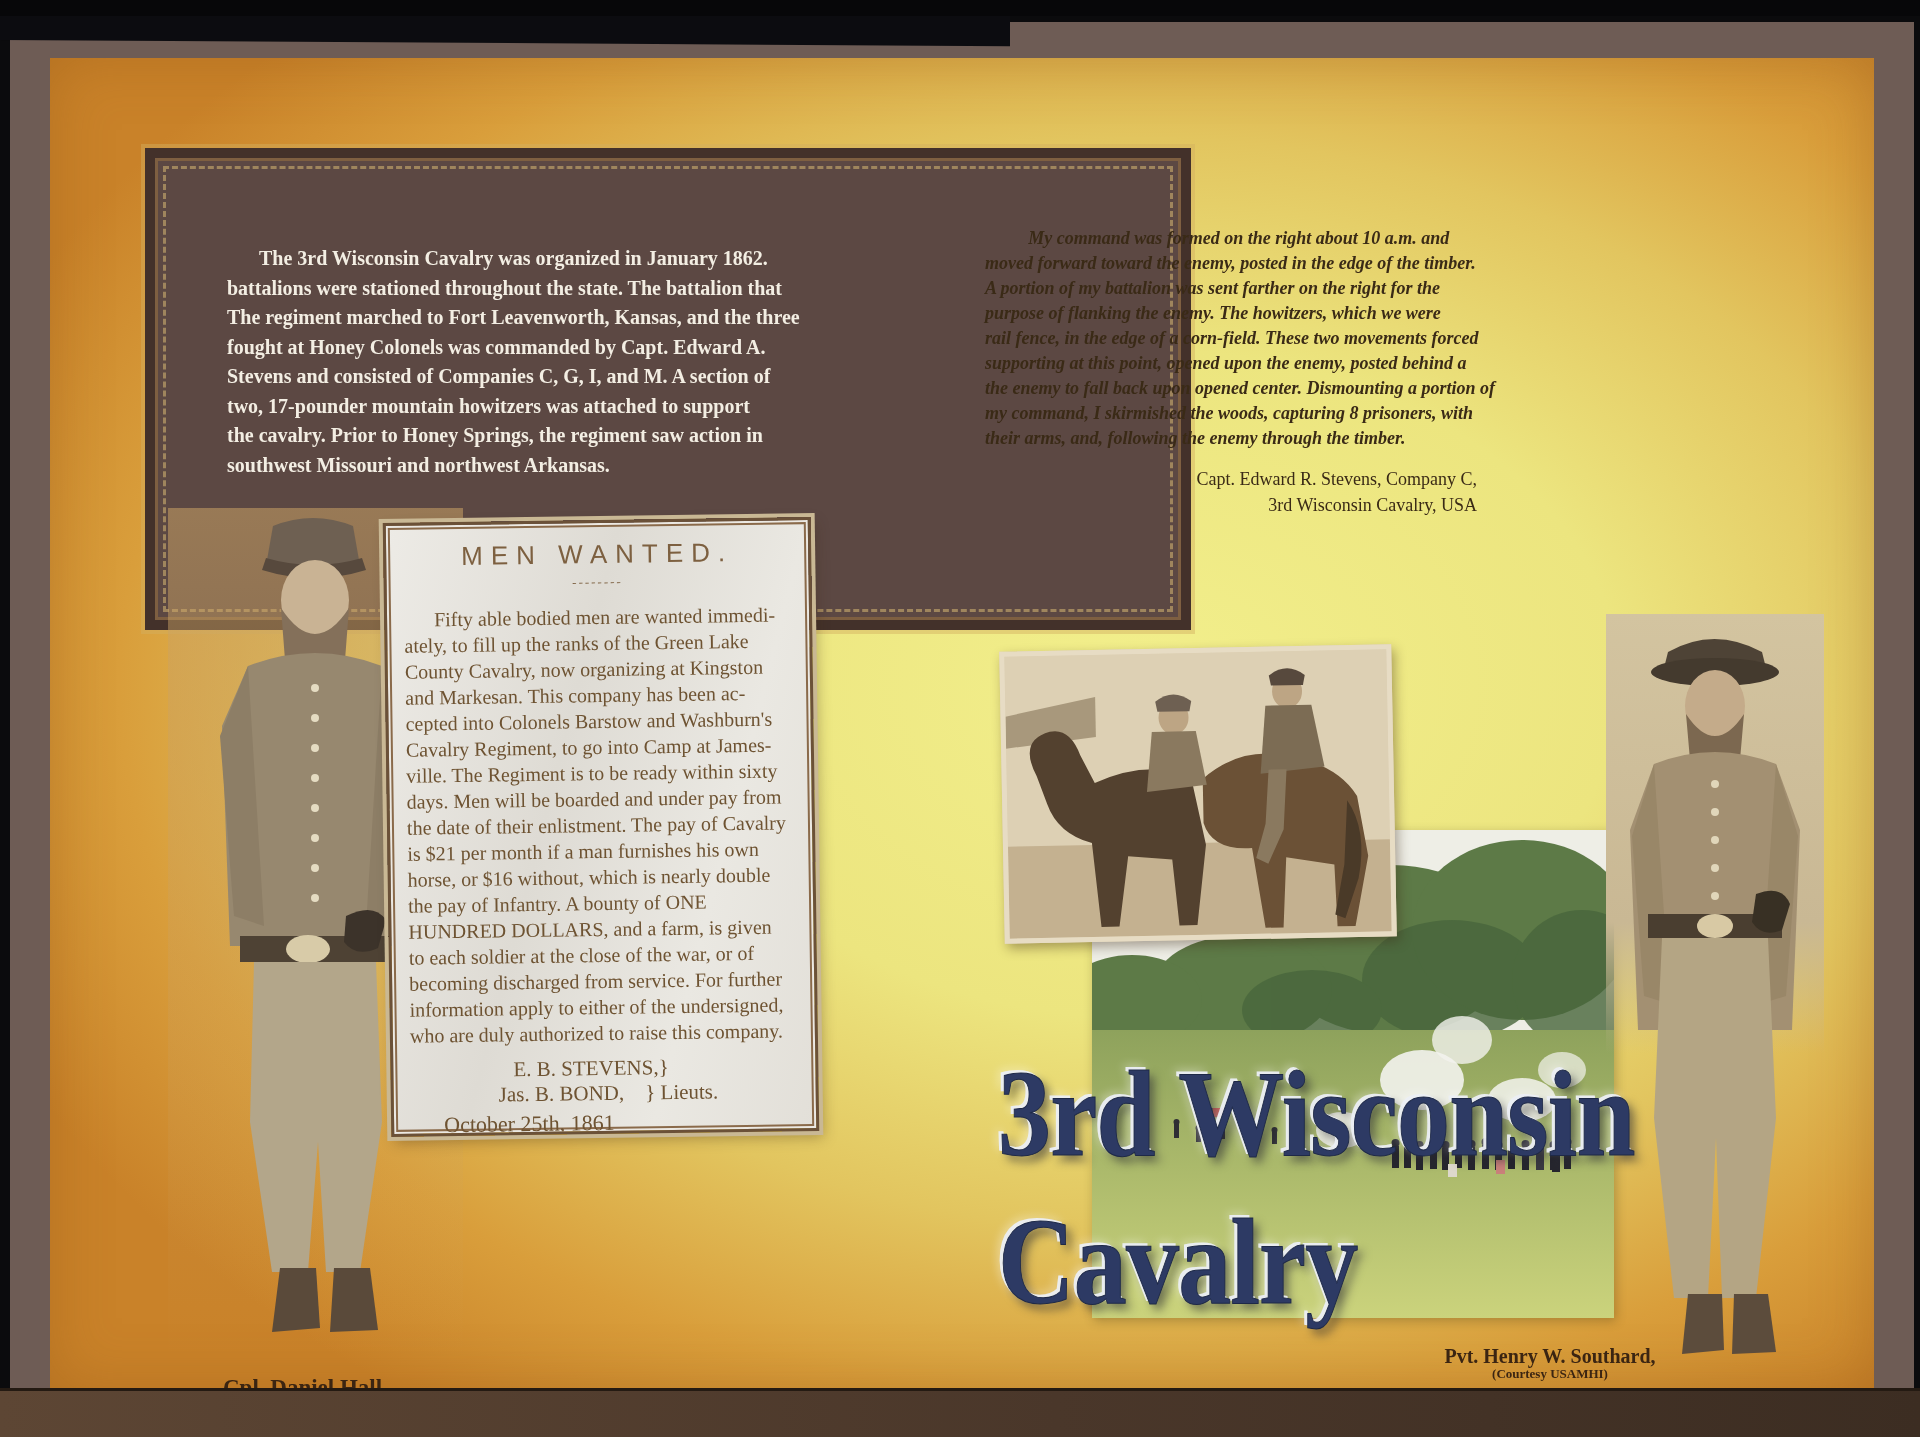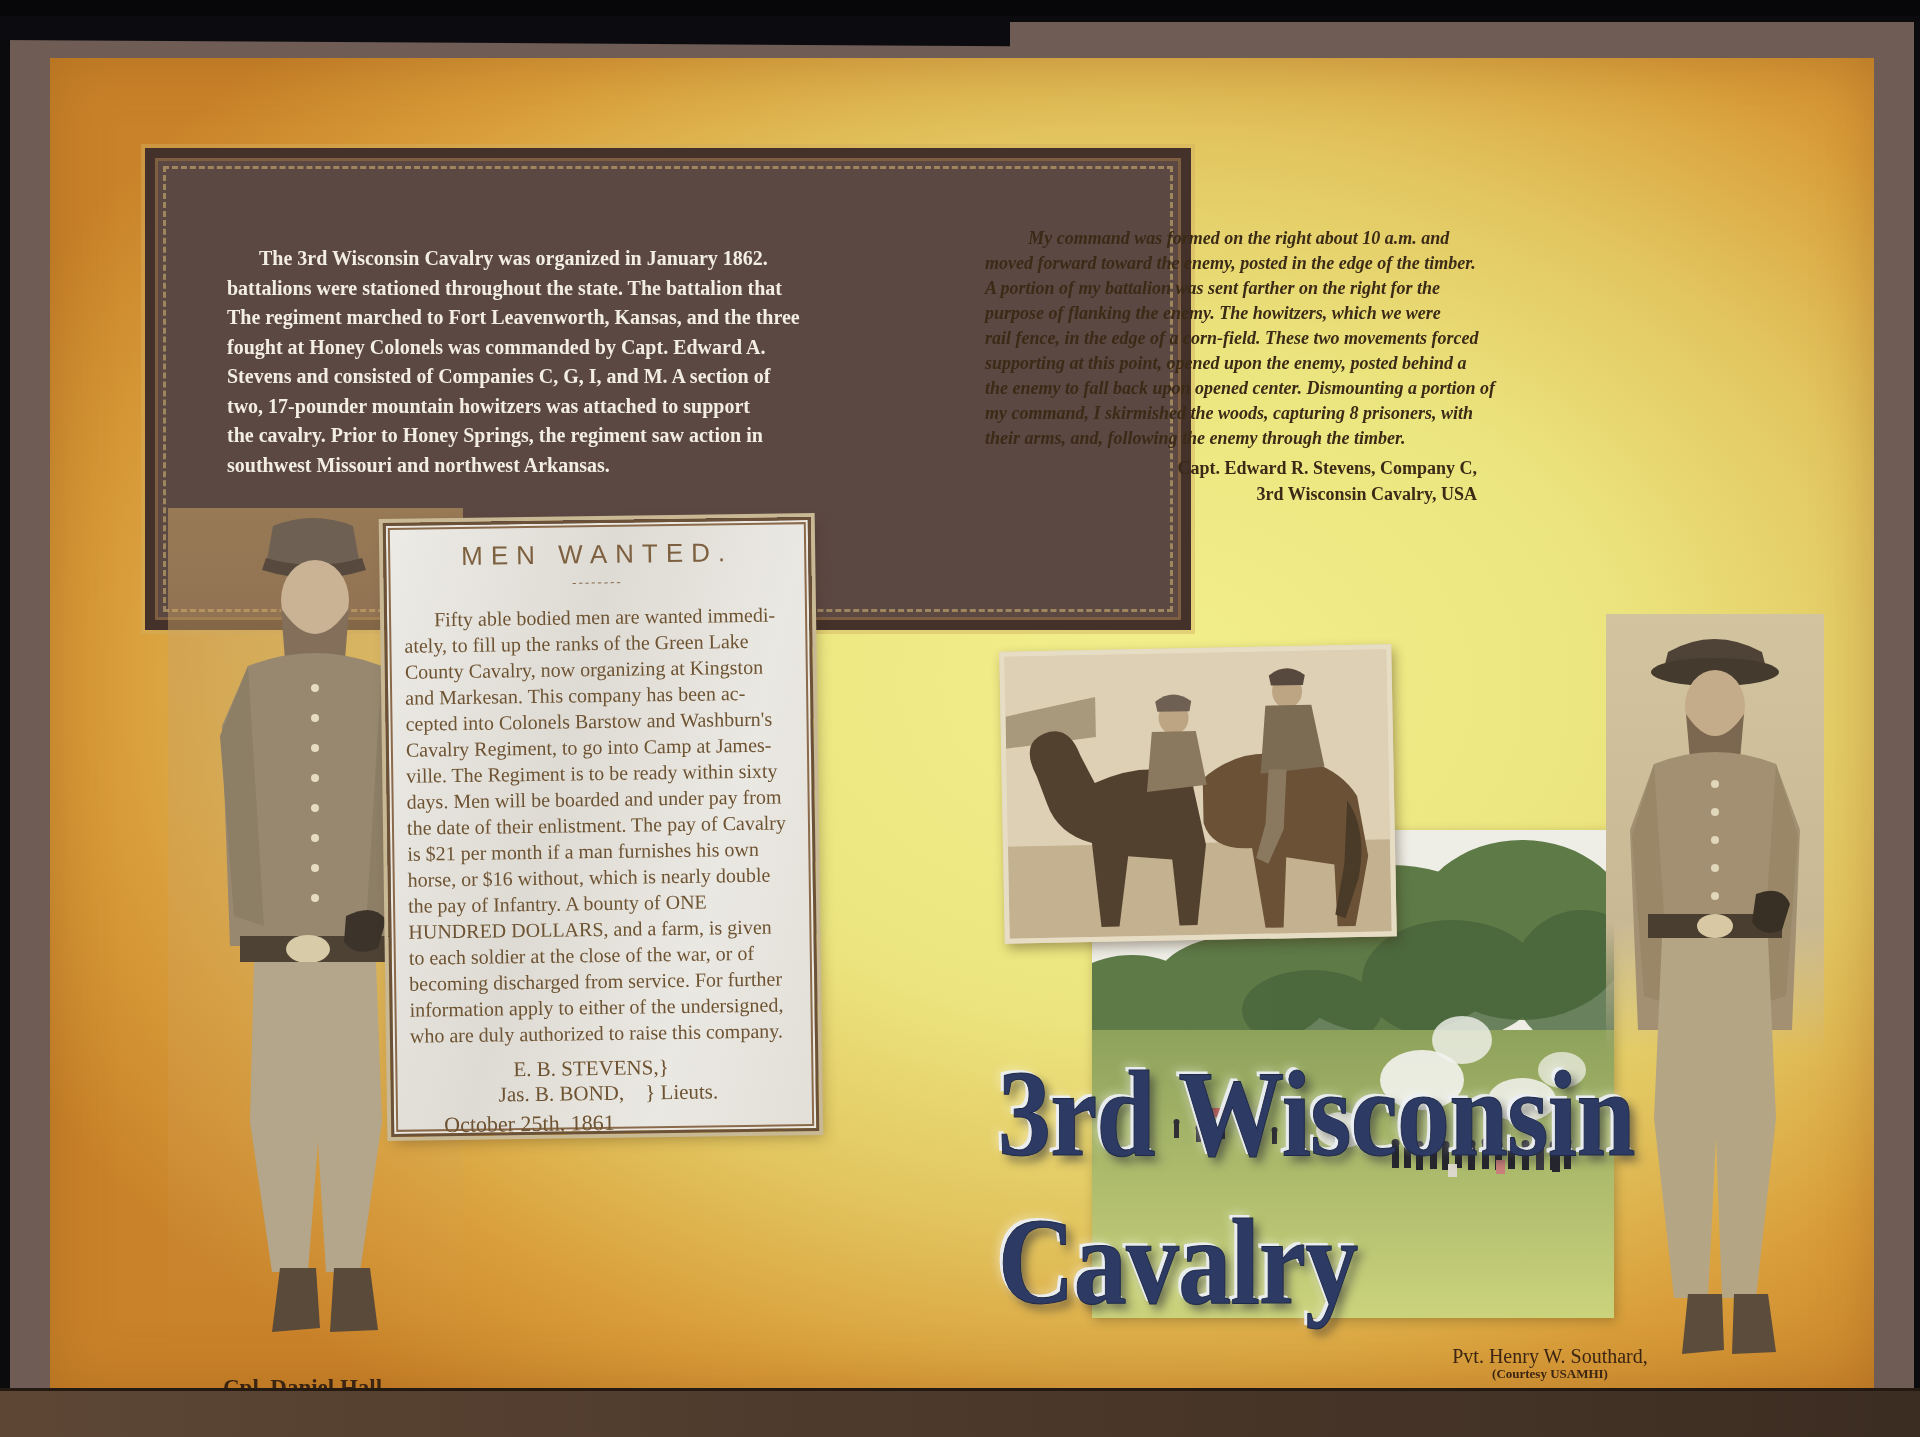--- a/index.html
+++ b/index.html
@@ -25,21 +25,21 @@
   .brown-box::after{content:"";position:absolute;inset:8px;border:3px dashed rgba(225,195,120,.5);pointer-events:none;}
   .brown-text{position:absolute;left:72px;top:86px;width:640px;color:#f3eee3;
               font-size:20px;font-weight:bold;line-height:29.5px;}
   .brown-text .line{white-space:nowrap;}
   .brown-text .line:first-child{text-indent:1.6em;}
   
   .quote{position:absolute;left:935px;top:168px;width:492px;z-index:3;color:#3a2a16;}
   .quote-lines{font-size:18px;font-weight:bold;font-style:italic;line-height:25px;}
   .quote-lines .line{white-space:nowrap;}
   .quote-lines .line:first-child{text-indent:2.4em;}
-  .quote-attr{margin-top:4px;text-align:right;font-size:18px;font-weight:bold;line-height:26px;}
+  .quote-attr{margin-top:15px;text-align:right;font-size:18px;font-weight:normal;line-height:26px;}
   
   .hall-photo{position:absolute;left:118px;top:450px;width:295px;height:850px;z-index:4;}
   .hall-caption{position:absolute;left:173px;top:1318px;z-index:8;color:#3b2512;line-height:1.05;}
   .hall-caption .c1{font-size:23px;font-weight:bold;}
   .hall-caption .c2{font-size:15px;font-weight:bold;}
   
   .clipping{position:absolute;left:337px;top:462px;width:428px;height:614px;z-index:5;
             transform:rotate(-0.8deg);box-sizing:border-box;
             background:linear-gradient(105deg,#edebe6,#dedbd4 40%,#eae8e2 72%,#e2dfd8);
             border:3px solid #6b5138;
@@ -60,21 +60,21 @@
                 box-shadow:3px 5px 12px rgba(60,40,20,.4);}
   
   .reenact-photo{position:absolute;left:1042px;top:772px;width:522px;height:488px;z-index:5;
                  box-shadow:2px 3px 10px rgba(60,50,20,.3);}
   
   .southard-bg{position:absolute;left:1556px;top:556px;width:218px;height:440px;z-index:6;
                background:linear-gradient(180deg,#d3c4a0,#c9b894 70%,rgba(201,184,148,0));}
   .southard-photo{position:absolute;left:1556px;top:556px;width:218px;height:748px;z-index:7;}
   .southard-caption{position:absolute;left:1385px;top:1288px;width:230px;z-index:8;
                     text-align:center;color:#3b2512;line-height:1.05;}
-  .southard-caption .c1{font-size:20px;font-weight:normal;white-space:nowrap;}
+  .southard-caption .c1{font-size:20px;font-weight:bold;white-space:nowrap;}
   .southard-caption .c2{font-size:13px;font-weight:bold;}
   
   .big-title{position:absolute;left:948px;top:982px;z-index:9;color:#2d3a64;
              font-weight:bold;font-size:122px;line-height:148px;letter-spacing:-1px;
              transform:scaleX(.87);transform-origin:left top;white-space:nowrap;
              -webkit-text-stroke:1px #1e2947;
              text-shadow:-4px -3px 0 rgba(235,238,244,.95),-7px -5px 10px rgba(255,255,255,.35),
                           6px 6px 10px rgba(40,40,50,.55);}
   .speck{position:absolute;left:718px;top:1344px;width:7px;height:11px;background:#33301c;
          border-radius:50% 50% 40% 40%;z-index:8;opacity:.8;}

